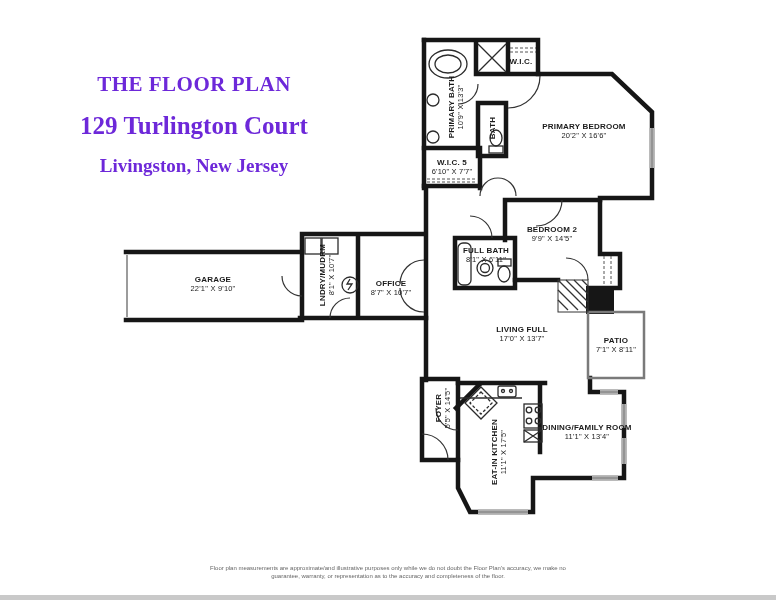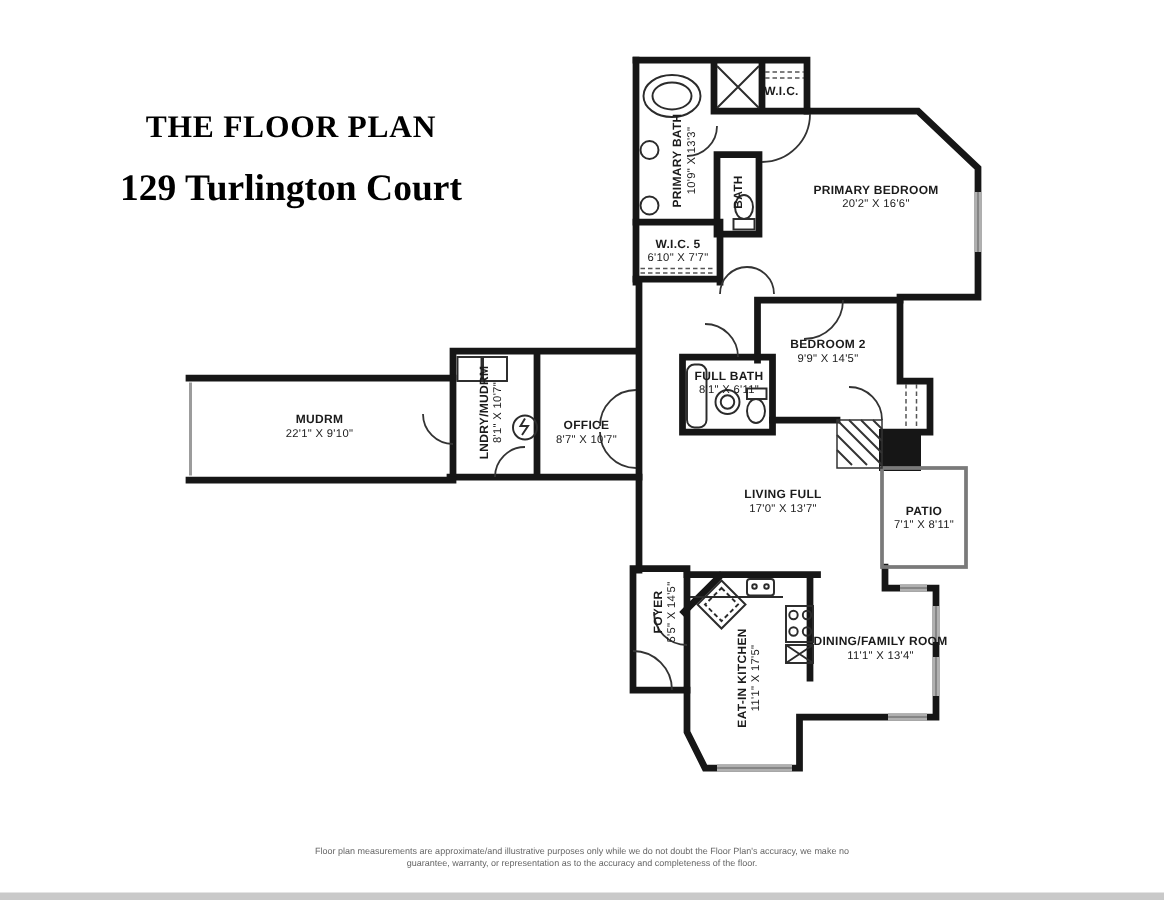--- a/index.html
+++ b/index.html
@@ -1,19 +1,19 @@
 <!DOCTYPE html>
 <html><head>
 <meta charset="utf-8">
 <style>
   html,body{margin:0;padding:0;background:#fff;}
   .canvas{position:relative;width:776px;height:600px;background:#ffffff;overflow:hidden;
           font-family:"Liberation Sans",sans-serif;}
   .title-block{position:absolute;left:58px;top:72px;width:272px;text-align:center;
-               font-family:"Liberation Serif",serif;font-weight:700;color:#000000;}
+               font-family:"Liberation Serif",serif;font-weight:700;color:#6d28d9;}
   .title-line1{font-size:21px;letter-spacing:.5px;margin-bottom:15px;}
   .title-line2{font-size:25px;margin-bottom:15px;}
   .title-line3{font-size:19px;}
   svg.plan{position:absolute;left:0;top:0;}
   .rl{position:absolute;text-align:center;color:#1b1b1b;font-size:8px;font-weight:700;
       line-height:9px;letter-spacing:.2px;white-space:nowrap;transform:translate(-50%,-50%);}
   .rl.v{transform:translate(-50%,-50%) rotate(-90deg);}
   .rl .rd{font-weight:400;font-size:7.5px;}
   .listing-id{position:absolute;left:3px;top:573px;font-size:17px;color:#151515;margin-top:44px;}
   .disclaimer{position:absolute;left:168px;top:565px;width:440px;text-align:center;
@@ -21,20 +21,21 @@
   .bottom-bar{position:absolute;left:0;bottom:0;width:776px;height:5px;background:#c9c9c9;}
 </style>
 </head>
 <body>
 
 <div class="canvas">
 
   <div class="title-block">
     <div class="title-line1">THE FLOOR PLAN</div>
     <div class="title-line2">129 Turlington Court</div>
+    <div class="title-line3">Livingston, New Jersey</div>
   </div>
 
   <svg class="plan" width="776" height="600" viewBox="0 0 776 600">
 
     <g stroke="#161616" stroke-width="4.5" fill="none" stroke-linecap="square">
       <path d="M424,40 H538 V74 H612 L652,112 V198 H600 V254 H620 V288 H590"></path>
       <path d="M424,40 V188"></path>
       <path d="M426,188 V380"></path>
       <path d="M302,234 H424 M302,234 V318 M358,234 V318 M300,318 H426"></path>
       <path d="M126,252 H302 M126,320 H302"></path>
@@ -147,21 +148,21 @@
   </div>
   <div class="rl" style="left:552px;top:234px">
     <div class="rn">BEDROOM 2</div>
     <div class="rd">9'9" X 14'5"</div>
   </div>
   <div class="rl" style="left:486px;top:255px">
     <div class="rn">FULL BATH</div>
     <div class="rd">8'1" X 6'11"</div>
   </div>
   <div class="rl" style="left:213px;top:284px">
-    <div class="rn">MUDRM</div>
+    <div class="rn">GARAGE</div>
     <div class="rd">22'1" X 9'10"</div>
   </div>
   <div class="rl v" style="left:327px;top:275px">
     <div class="rn">LNDRY/MUDRM</div>
     <div class="rd">8'1" X 10'7"</div>
   </div>
   <div class="rl" style="left:391px;top:288px">
     <div class="rn">OFFICE</div>
     <div class="rd">8'7" X 10'7"</div>
   </div>

